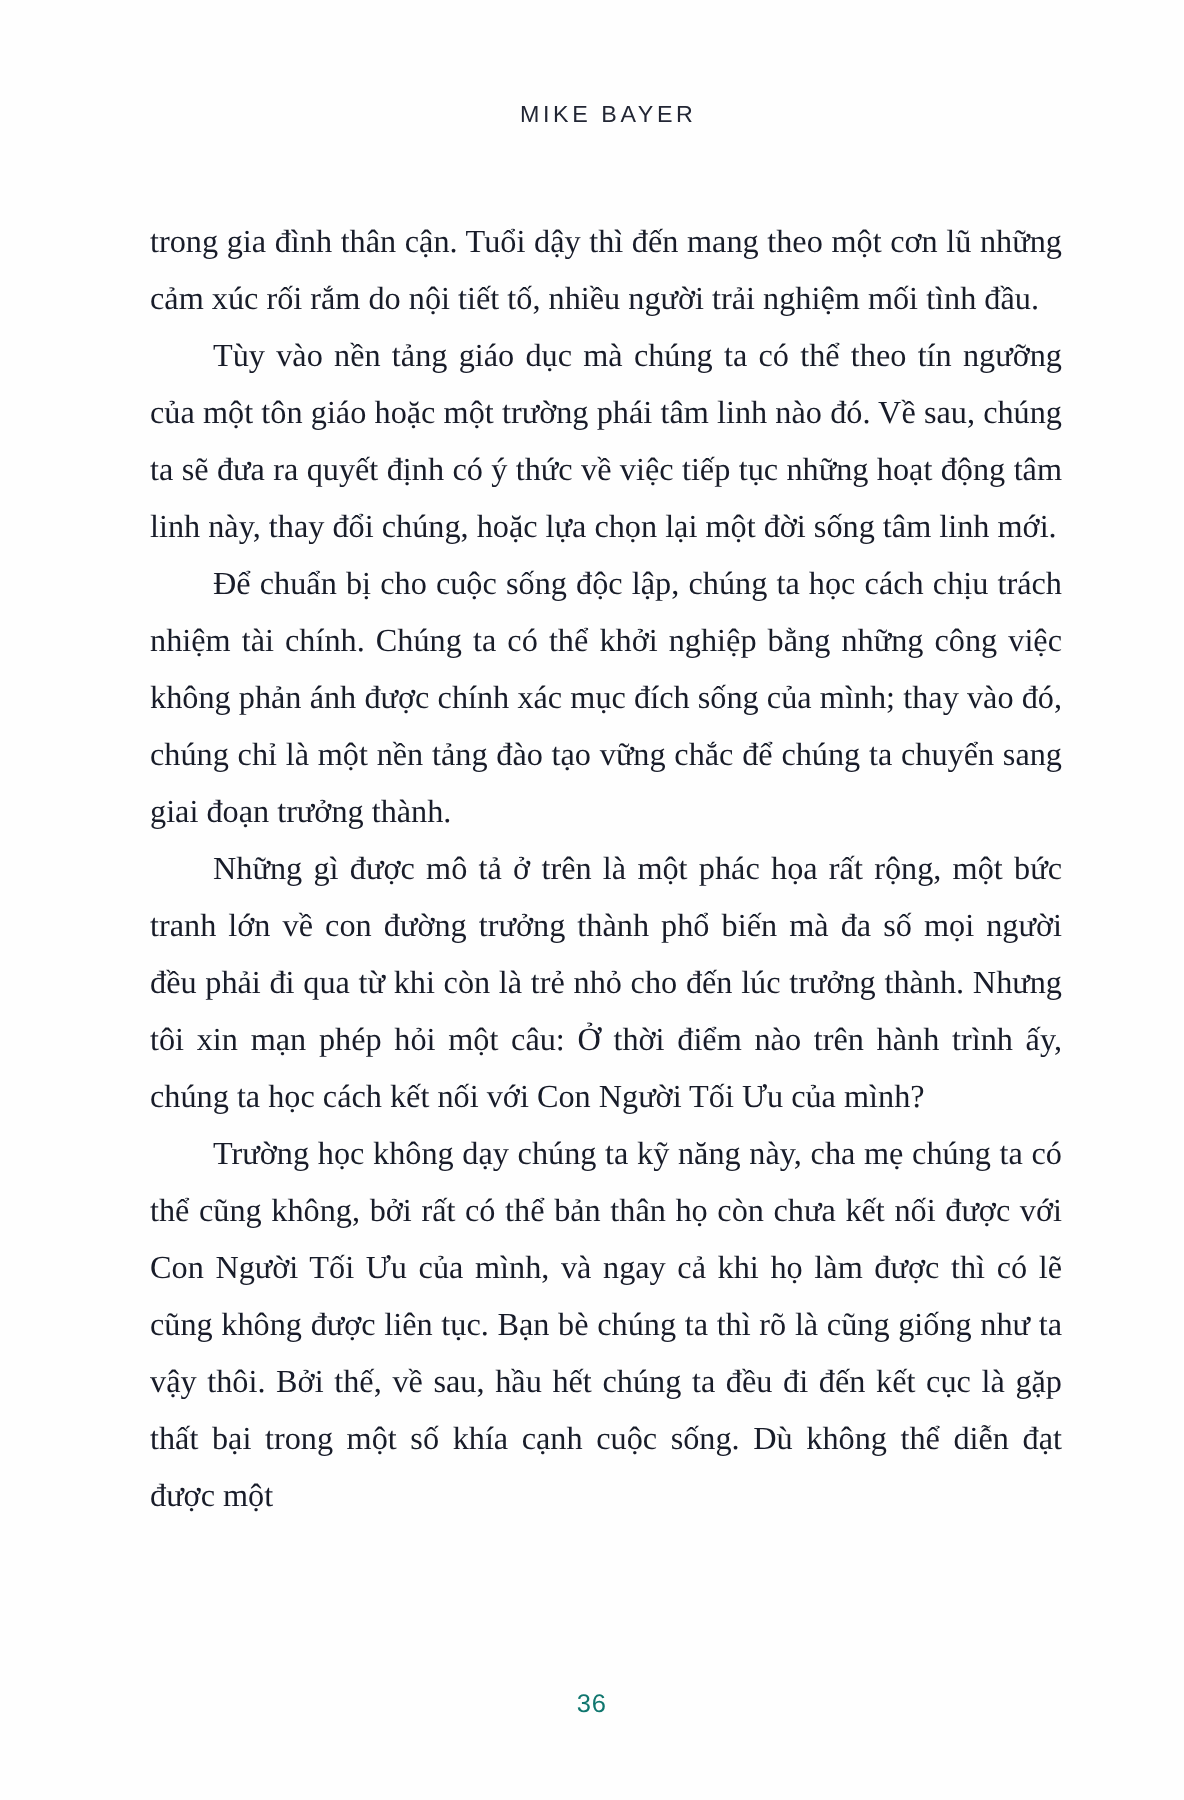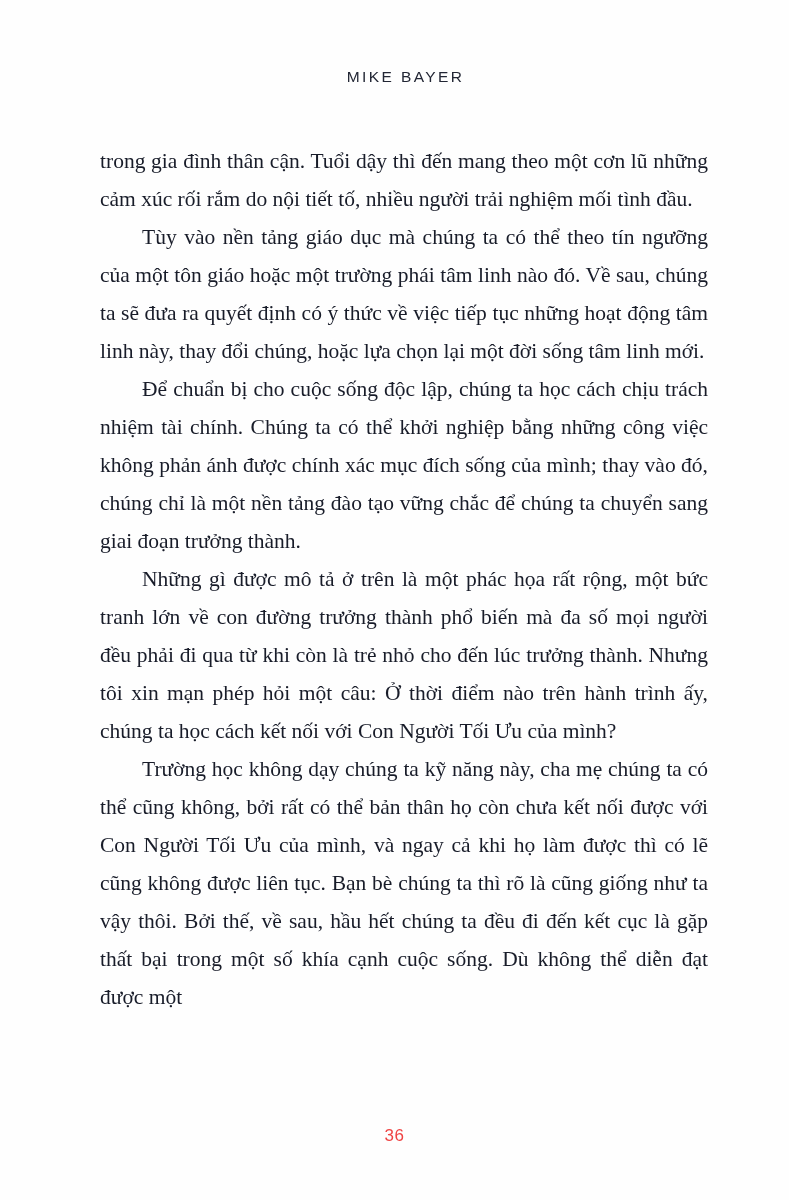--- a/index.html
+++ b/index.html
@@ -53,21 +53,21 @@
     text-indent: 42px;
   }
   .folio {
     position: absolute;
     bottom: 54px;
     left: 0;
     width: 789px;
     text-align: center;
     font-family: "Liberation Sans", sans-serif;
     font-size: 17px;
-    color: #ef4444;
+    color: #0f766e;
     letter-spacing: 0.5px;
   }
 </style>
 </head>
 <body>
 
 <div class="page">
 
   <div class="running-head">MIKE BAYER</div>
 

